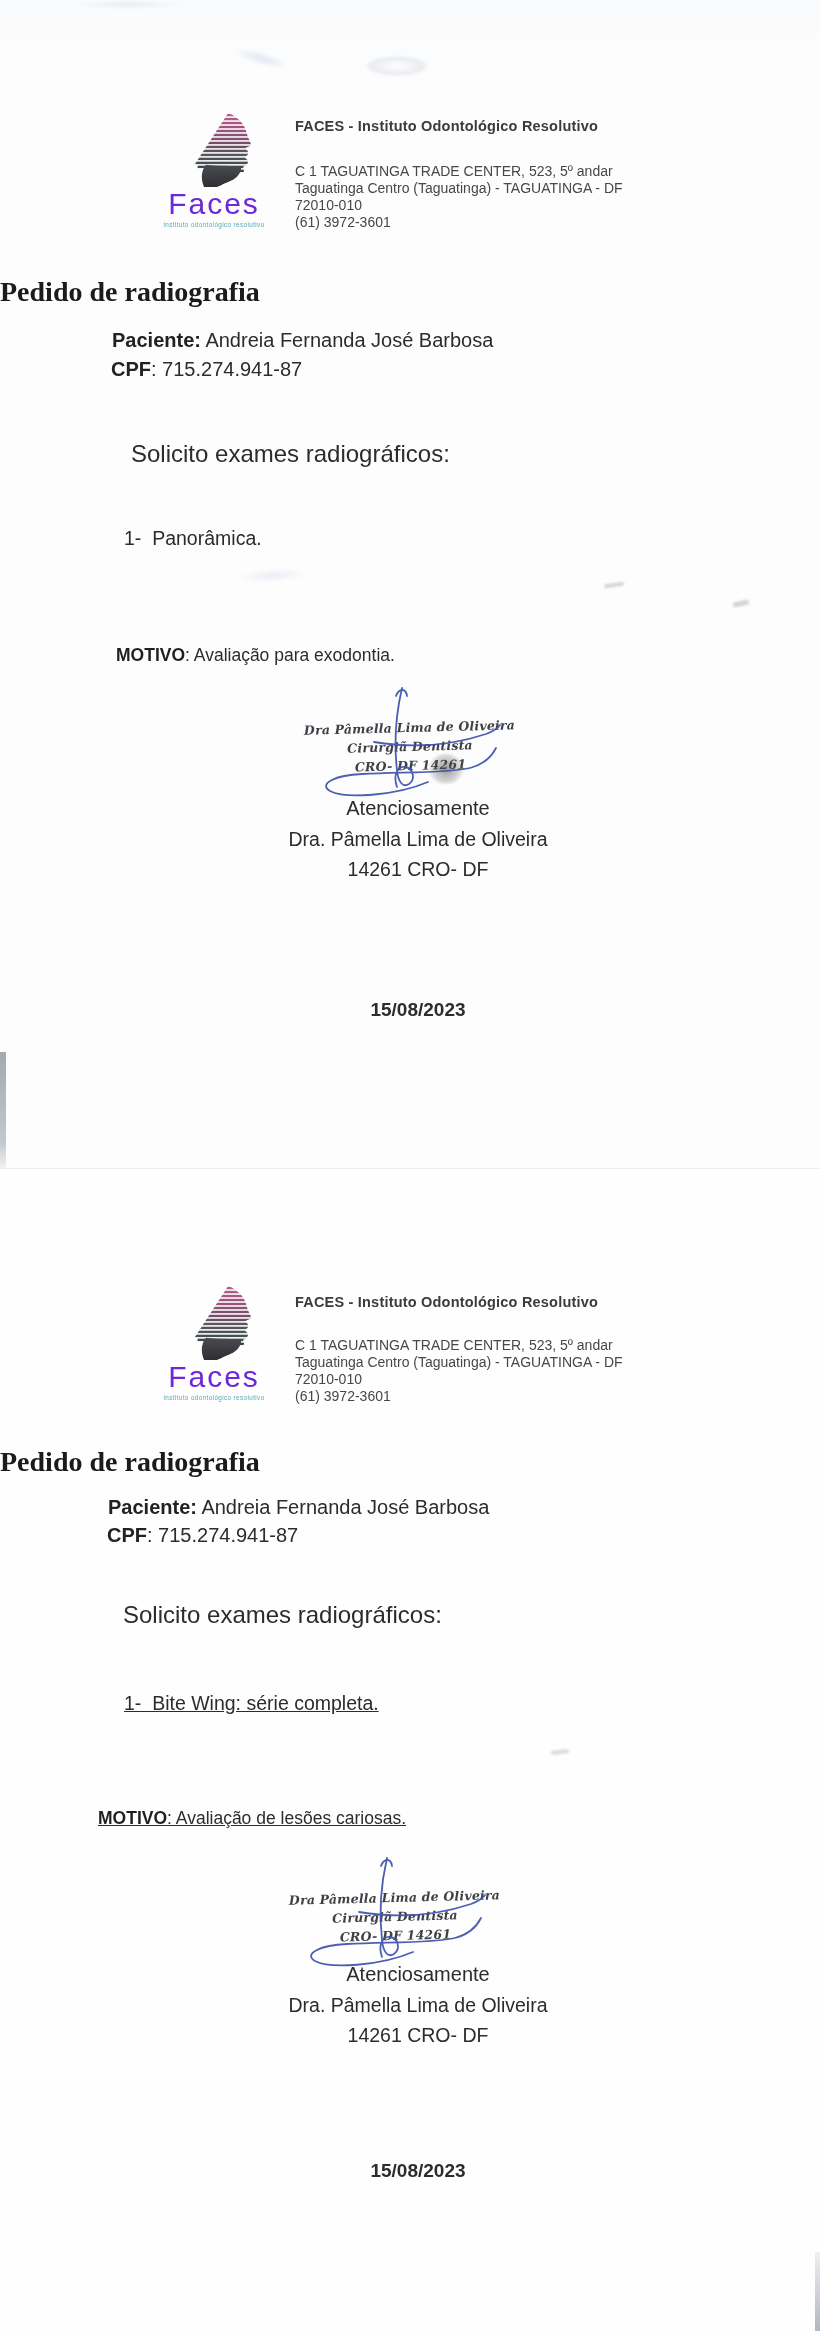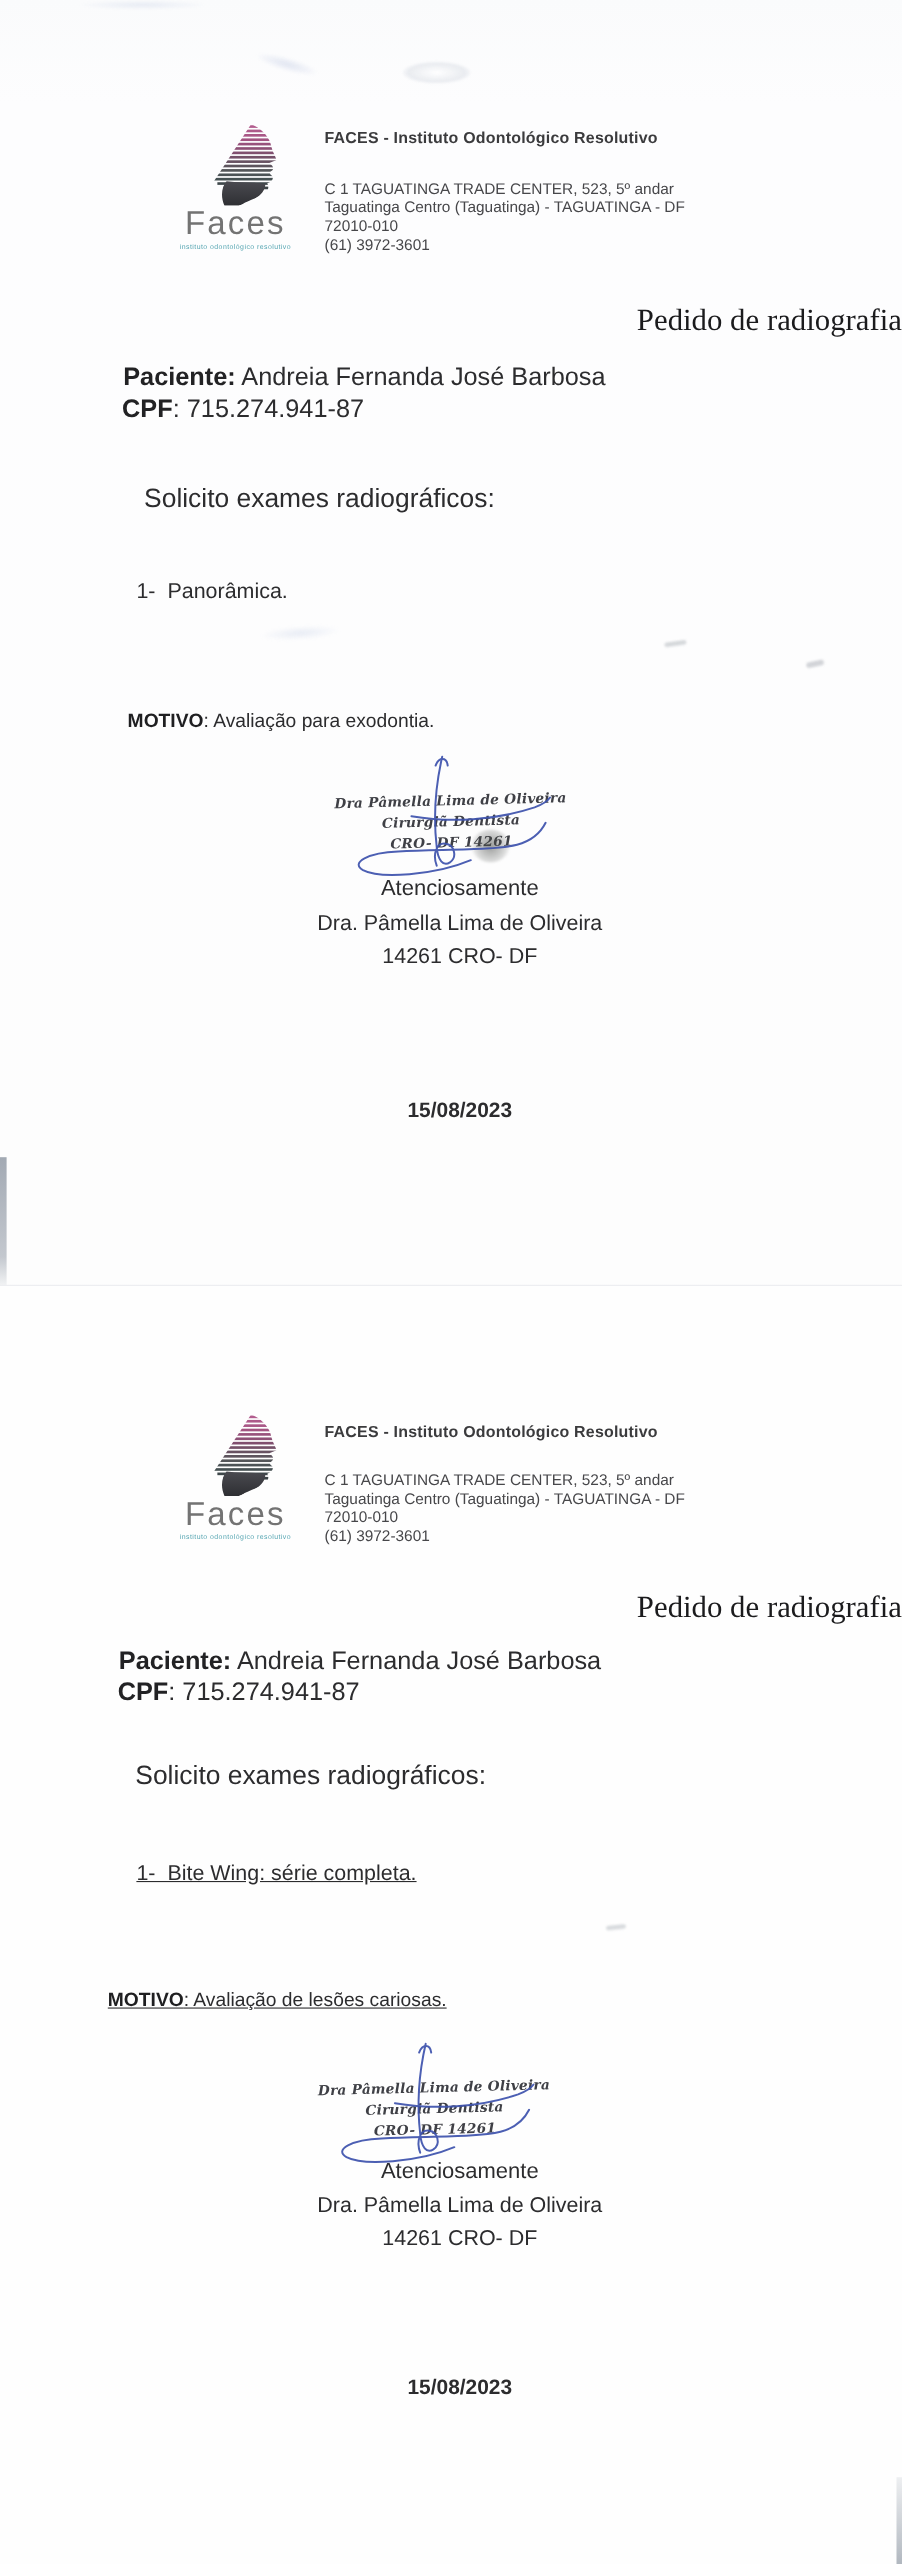--- a/index.html
+++ b/index.html
@@ -8,30 +8,30 @@
   #canvas{position:absolute;inset:0;width:820px;height:2331px;}
 
   .page{position:absolute;left:0;width:820px;}
   .page1{top:0;height:1168px;background:linear-gradient(180deg,#fafbfc 0%,#fdfdfe 8%,#fdfdfd 100%);}
   .page2{top:1168px;height:1163px;background:#fefefe;}
   .page-split{position:absolute;left:0;top:1168px;width:820px;height:1px;background:rgba(200,206,214,0.35);}
 
   
   .logo{position:absolute;width:112px;text-align:center;}
   .logo-face{display:block;margin:0 auto 0 22px;}
-  .logo-word{font-size:30px;font-weight:400;letter-spacing:2px;color:#737373;line-height:30px;margin-top:1px;}
+  .logo-word{font-size:30px;font-weight:400;letter-spacing:2px;color:#6d28d9;line-height:30px;margin-top:1px;}
   .logo-tag{font-size:6.3px;letter-spacing:0.4px;color:#57a6b2;margin-top:2px;white-space:nowrap;}
 
   .clinic-name{position:absolute;font-size:14.5px;font-weight:700;color:#3b3b3d;letter-spacing:0.2px;}
   .address{position:absolute;font-size:14px;line-height:17px;color:#47474a;}
 
   
-  .title{position:absolute;left:0;width:820px;text-align:right;margin:0;
-         font-family:"Liberation Serif",serif;font-weight:400;font-size:28px;color:#1b1b1d;}
-  .pline{position:absolute;font-size:23px;color:#2c2c2e;}
+  .title{position:absolute;left:0;width:820px;text-align:left;margin:0;
+         font-family:"Liberation Serif",serif;font-weight:700;font-size:28px;color:#1b1b1d;}
+  .pline{position:absolute;font-size:20px;color:#2c2c2e;}
   .pline b{font-weight:700;color:#222224;}
   .solicito{position:absolute;font-size:24px;color:#2c2c2e;}
   .exam{position:absolute;font-size:19.5px;color:#2c2c2e;white-space:pre;}
   .motivo{position:absolute;font-size:17.5px;color:#2c2c2e;}
   .motivo b{font-weight:700;color:#1f1f21;}
 
   .centered{position:absolute;left:16px;width:804px;text-align:center;}
   .closing{font-size:20px;}
   .docname{font-size:19.5px;}
   .license{font-size:19.5px;}

